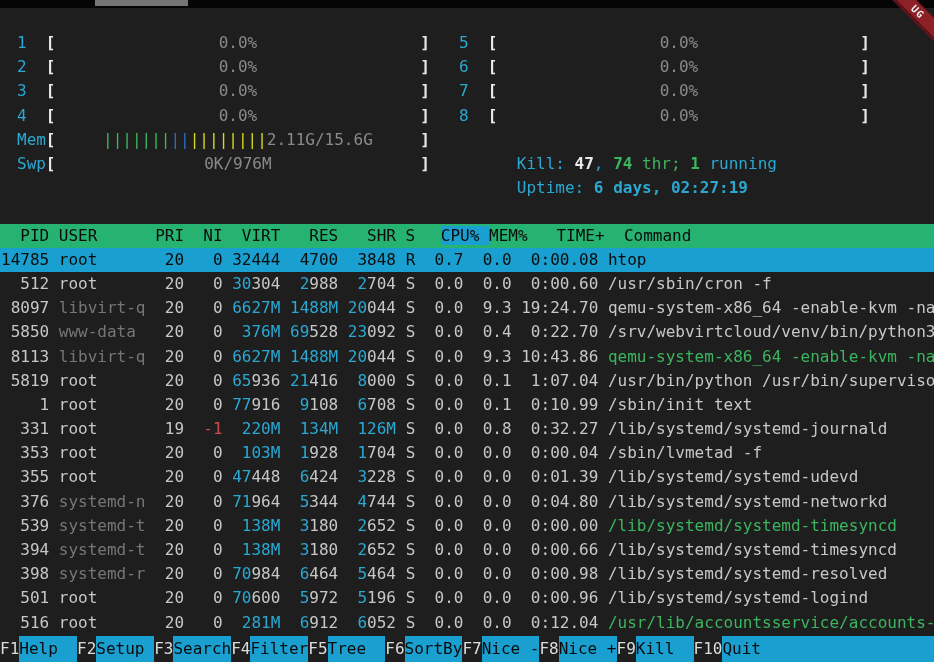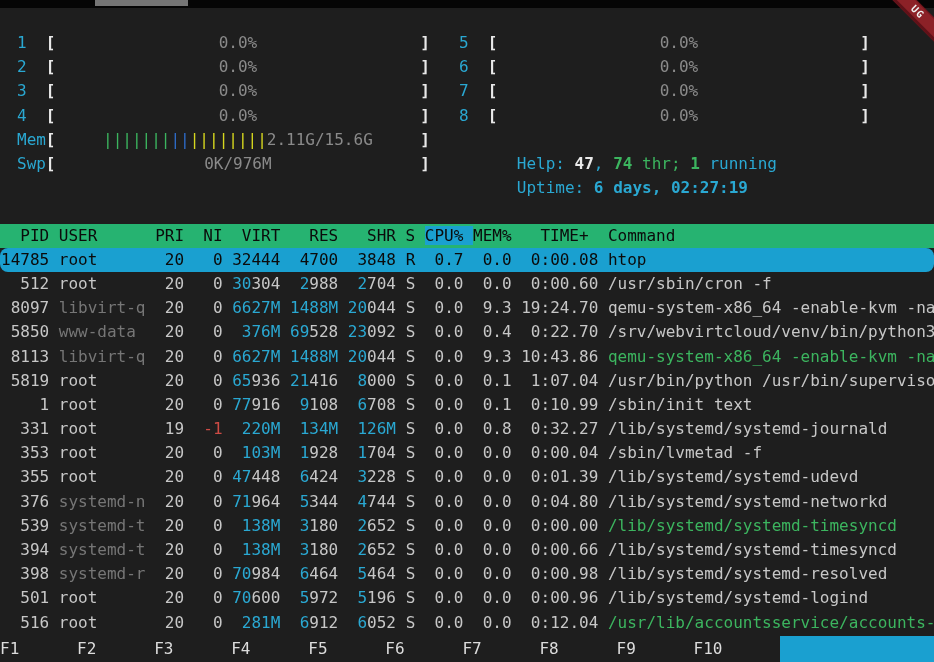--- a/index.html
+++ b/index.html
@@ -31,28 +31,28 @@
   .grn { color:var(--green,#3cb55f);text-align:right; }
   .grb { color:var(--green,#3cb55f); font-weight:bold; }
   .tx  { color:var(--text,#c7c7c7); }
   .dim { color:var(--dim,#767676); }
   .red { color:var(--red,#cd4b45); }
   .sp  { display:inline-block; width:9.6px; }
 
   .table { position:absolute; left:0; top:223.6px; width:934px; }
   .thead { height:24.2px; line-height:24.2px; background:var(--header-bg,#26b371);
            color:#0b0b0b; white-space:pre; padding-left:1px; }
-  .sortcell { background:var(--selection-bg,#1aa0d0); }
+  .sortcell { background:var(--selection-bg,#1aa0d0);margin-left:16px; }
   .prow { height:24.2px; line-height:24.2px; white-space:pre; padding-left:1px; }
-  .prow.sel { background:var(--selection-bg,#1aa0d0);border-radius:8px; }
+  .prow.sel { background:var(--selection-bg,#1aa0d0); }
   .prow.sel span { color:#0b0b0b !important; }
 
   .fbar { position:absolute; left:0; top:635.8px; width:934px; height:26.2px;
           display:flex; line-height:26.2px; white-space:pre; }
-  .fitem { display:flex; }
+  .fitem { display:flex;align-items:flex-end; }
   .fkey { color:#dcdcdc; }
   .flabel { background:var(--selection-bg,#1aa0d0); color:#0b0b0b;margin-top:42px; }
   .ffill { flex:1; background:var(--selection-bg,#1aa0d0); }
 
   .ribbon {
     position:absolute; top:4px; right:-24px; width:82px; height:17px; z-index:5;
     background:var(--ribbon-red,#8c2127);
     border-top:1px solid #6d151c; border-bottom:3px solid #5f1118;
     transform:rotate(45deg);
     display:flex; align-items:center; justify-content:center;
@@ -81,21 +81,21 @@
     </div>
 
   <div class="col col-right">
     <div id="col-right-cpus">
         <div class="meter"><span class="mlabel">5</span><span class="br">[</span><div class="mfill"><span></span><span class="mval">0.0%</span></div><span class="br">]</span></div>
         <div class="meter"><span class="mlabel">6</span><span class="br">[</span><div class="mfill"><span></span><span class="mval">0.0%</span></div><span class="br">]</span></div>
         <div class="meter"><span class="mlabel">7</span><span class="br">[</span><div class="mfill"><span></span><span class="mval">0.0%</span></div><span class="br">]</span></div>
         <div class="meter"><span class="mlabel">8</span><span class="br">[</span><div class="mfill"><span></span><span class="mval">0.0%</span></div><span class="br">]</span></div>
       </div>
     <div class="statline">
-      <span class="cy">Help: </span><span class="wb">47</span><span class="cy">, </span><span class="grb">74</span><span class="grn"> thr; </span><span class="grb">1</span><span class="cy"> running</span>
+      <span class="cy">Kill: </span><span class="wb">47</span><span class="cy">, </span><span class="grb">74</span><span class="grn"> thr; </span><span class="grb">1</span><span class="cy"> running</span>
     </div>
     <div class="statline">
       <span class="cy">Uptime: </span><span class="cyb">6 days, 02:27:19</span>
     </div>
   </div>
 
   <div class="table">
     <div class="thead" id="table-header"><span>  PID USER      PRI  NI  VIRT   RES   SHR S </span><span class="sortcell">CPU% </span><span>MEM%   TIME+  Command</span></div>
     <div id="process-rows">
         <div class="prow sel"><span class="tx">14785</span><span class="tx"> root     </span><span class="tx">  20</span><span class="tx">   0</span><span class="tx"> </span><span class="cy">32</span><span class="tx">444</span><span class="tx"> </span><span class="cy"> 4</span><span class="tx">700</span><span class="tx"> </span><span class="cy"> 3</span><span class="tx">848</span><span class="tx"> R  0.7  0.0  0:00.08 </span><span class="tx">htop</span></div>

